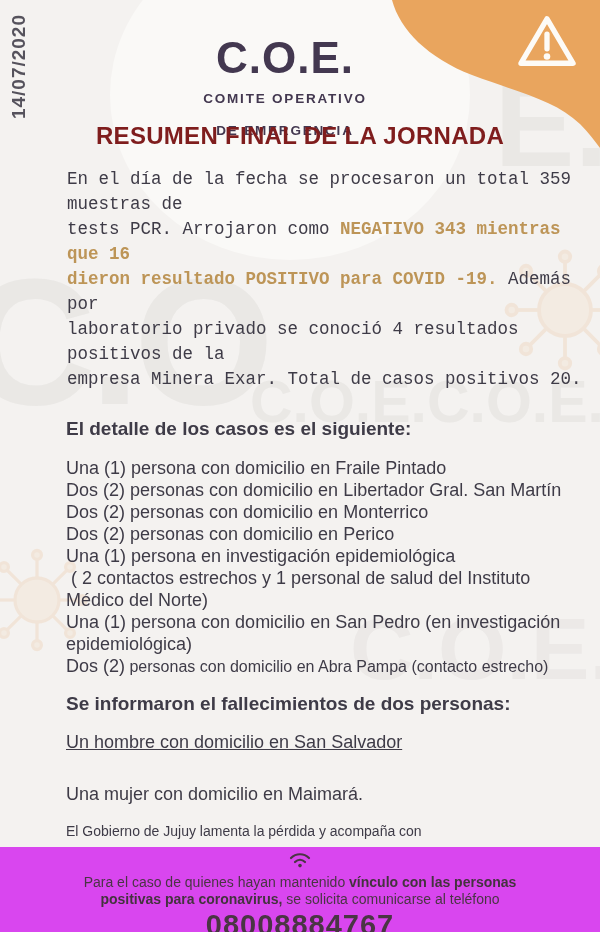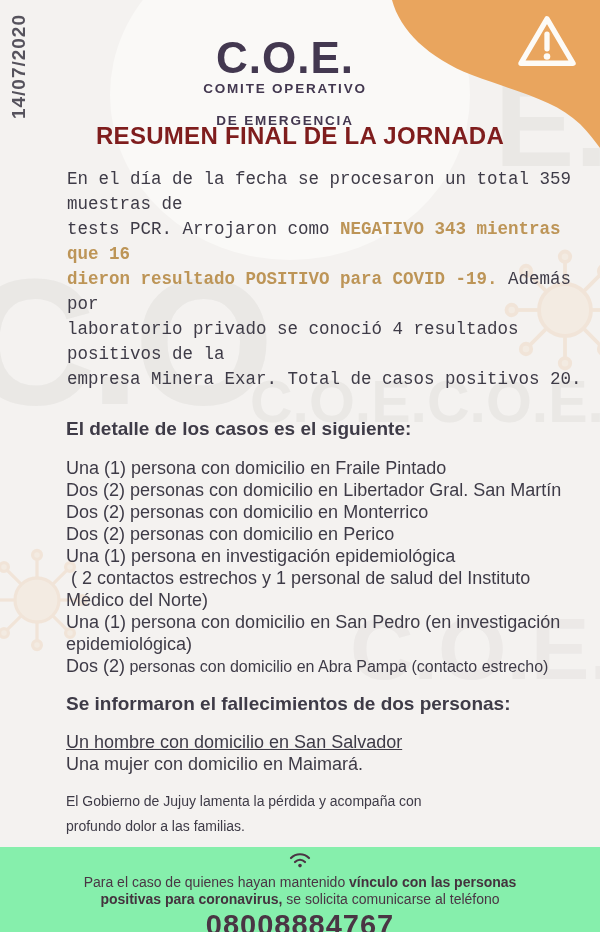--- a/index.html
+++ b/index.html
@@ -18,21 +18,21 @@
   .wm4{right:-14px;top:598px;font-size:88px;color:rgba(150,145,140,0.09);}
   .virus{position:absolute;z-index:0;opacity:0.16;}
   
   .date-vertical{
     position:absolute;z-index:2;left:8px;top:14px;
     writing-mode:vertical-rl;transform:rotate(180deg);
     font-size:19px;font-weight:700;letter-spacing:1px;color:#55525C;
   }
   .logo-block{position:absolute;z-index:2;top:36px;left:0;width:570px;text-align:center;color:#433850;}
   .coe-title{font-size:44px;font-weight:800;letter-spacing:1px;line-height:1;}
-  .coe-sub{font-size:13.5px;font-weight:700;letter-spacing:1.8px;line-height:1.15;margin-top:1px;}
+  .coe-sub{font-size:13.5px;font-weight:700;letter-spacing:1.8px;line-height:1.15;margin-top:11px;}
   .main-heading{
     position:absolute;z-index:2;top:122px;left:0;width:100%;text-align:center;
     font-size:24px;font-weight:700;letter-spacing:0.3px;color:#7f1d1d;
   }
   .blob{position:absolute;z-index:1;top:0;right:0;}
   .warning-tri{position:absolute;z-index:2;top:14px;right:22px;}
   
   .content{position:absolute;z-index:2;top:166px;left:66px;width:524px;}
   .para{white-space:pre-wrap;margin:1px;font-family:Liberation Mono, monospace;}
   .p1{font-size:17.5px;line-height:25px;color:#3E3B47;}
@@ -42,26 +42,26 @@
   .seg-b{font-weight:700;color:#44333E;}
   .h3{font-size:19px;font-weight:700;color:#3E3B47;line-height:22px;}
   .h3-detail{margin-top:26px;}
   .case-list{margin-top:17px;}
   .case-line{white-space:pre-wrap;font-size:18px;line-height:22px;color:#3E3B47;}
   .case-bold{font-weight:400;}
   .case-line.small .case-rest{font-size:16px;}
   .h3-deaths{margin-top:15px;}
   .death-line{font-size:18px;line-height:22px;color:#3E3B47;}
   .d1{margin-top:16px;text-decoration:underline;}
-  .d2{margin-top:0;}
+  .d2{margin-top:30px;}
   .condolence{font-size:14px;line-height:25px;margin-top:14px;color:#3E3B47;white-space:pre-wrap;}
   
   .footer{
     position:absolute;z-index:3;left:0;bottom:0;width:600px;height:85px;
-    background:#86efac;text-align:center;color:#4A3544;
+    background:#d946ef;text-align:center;color:#4A3544;
   }
   .footer .wifi{margin-top:5px;}
   .footer-text{font-size:14px;line-height:16.5px;white-space:pre-wrap;margin-top:1px;}
   .footer-phone{font-size:29px;font-weight:800;letter-spacing:1px;margin-top:2px;}
 </style>
 </head>
 <body>
 
 <div class="wm-circle"></div>
 <div class="wm wm1">C.O</div>

